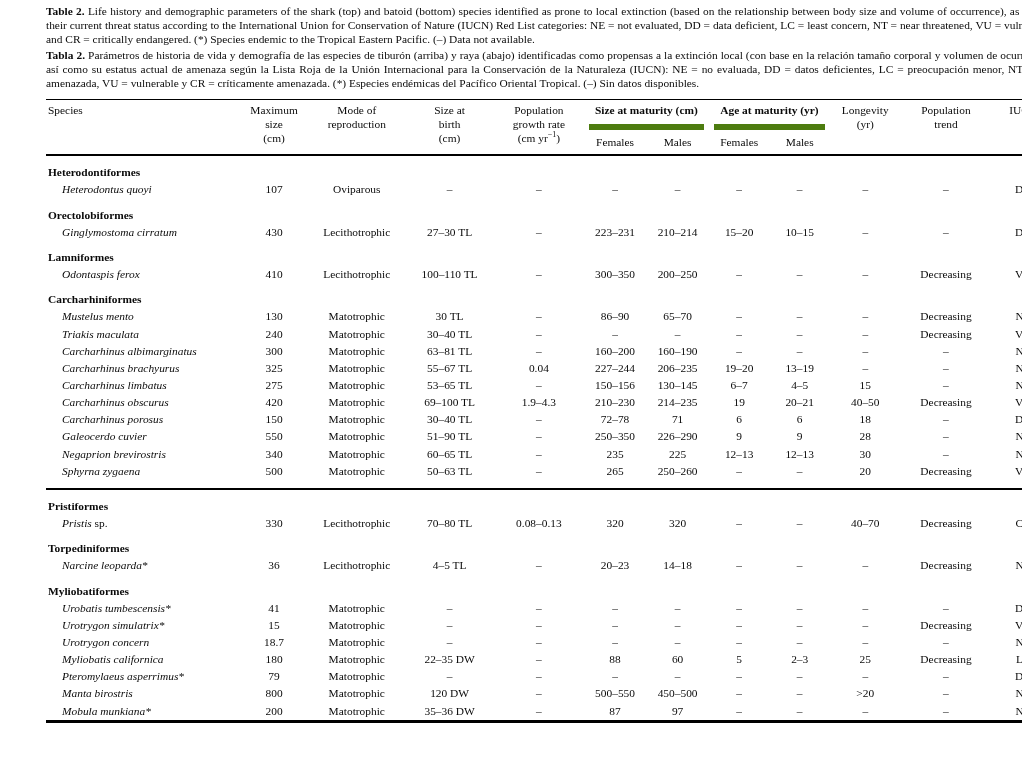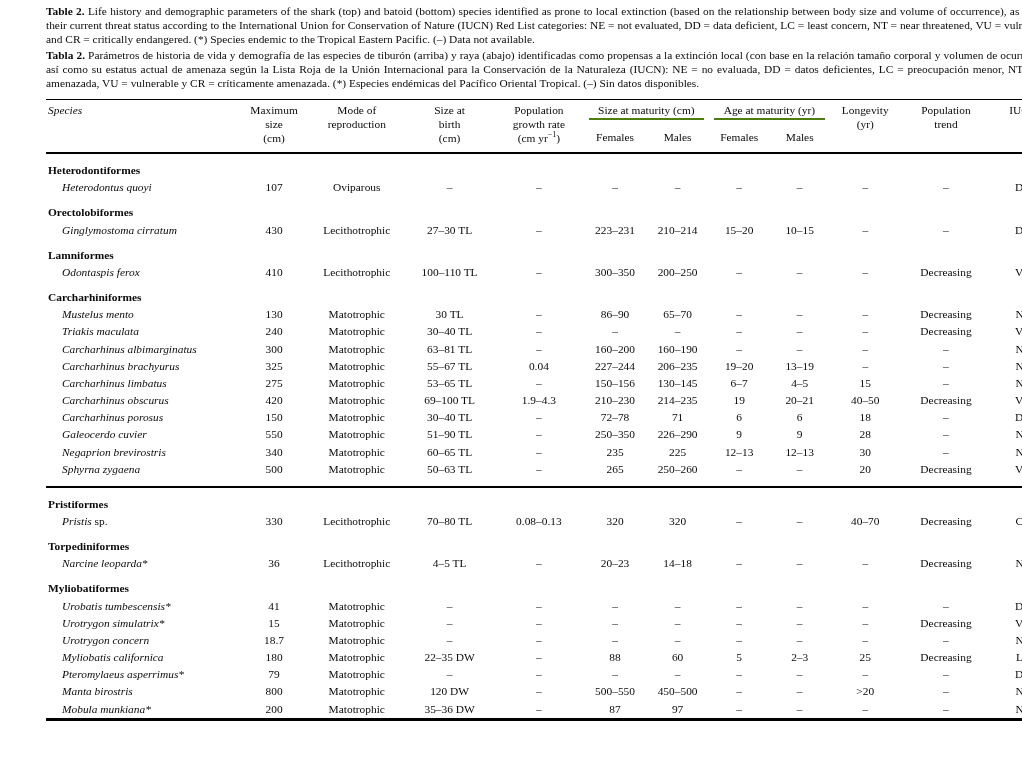--- a/index.html
+++ b/index.html
@@ -41,30 +41,30 @@
   thead { border-bottom: 2px solid #000; }
   thead th {
     font-weight: normal;
     vertical-align: top;
     line-height: 1.22;
     padding: 4px 2px 6px 2px;
   }
   thead th.species-h {
     text-align: left;
     padding-left: 2px;
-    font-style: italic;
   }
   thead tr.sub th {
     padding-top: 0;
     padding-bottom: 4px;
   }
   .grp-title {
-    border-bottom: 2px solid #4d7c0f;
-    padding-bottom: 0;
+    border-bottom: 6px solid #4d7c0f;
+    padding-bottom: 6px;
     margin: 0 3px;
+    font-weight: bold;
   }
   sup { font-size: 8px; line-height: 0; }
   tbody td {
     padding: 1px 2px;
     line-height: 1.33;
     vertical-align: top;
   }
   td.group {
     font-weight: bold;
     padding: 9px 0 1px 2px;

